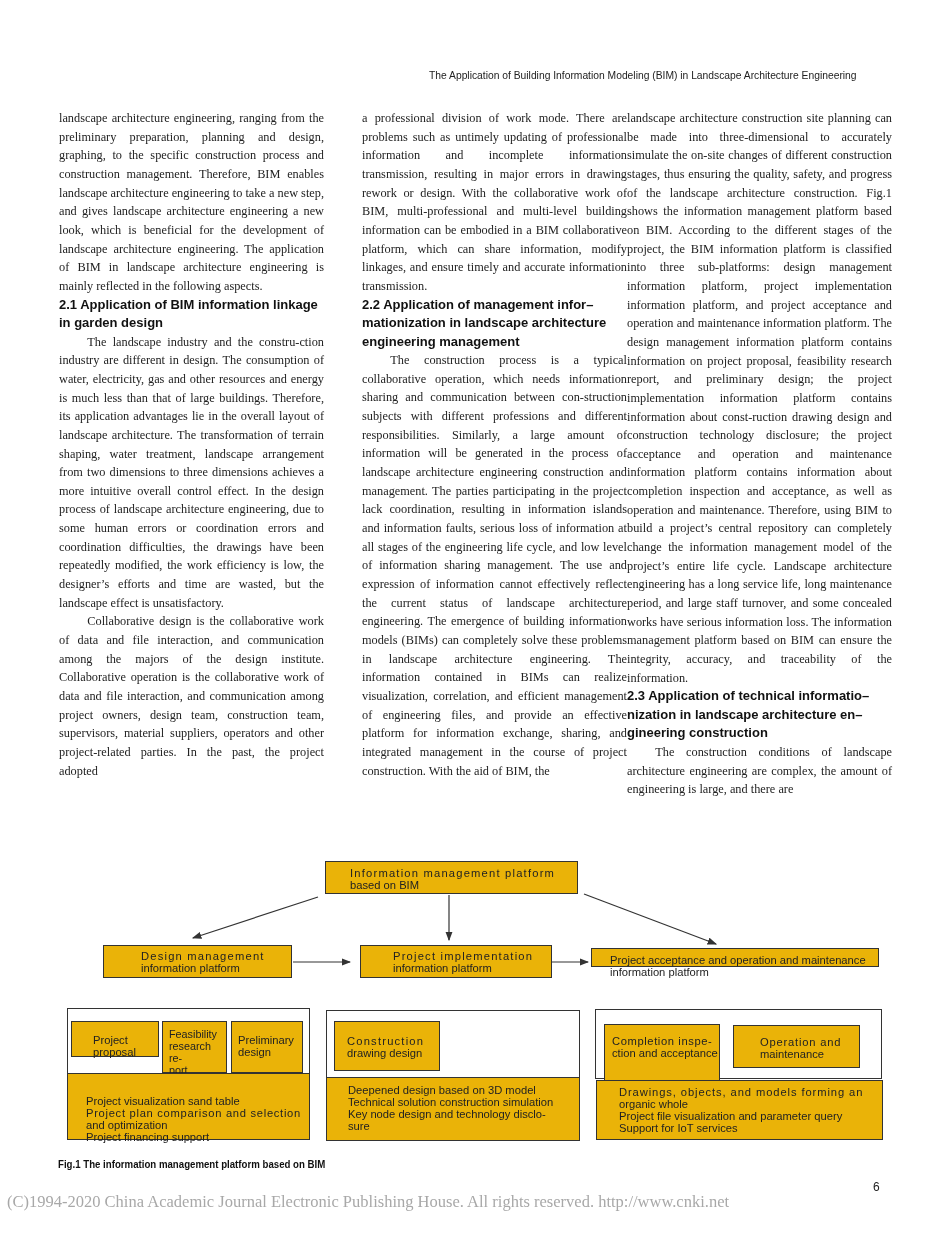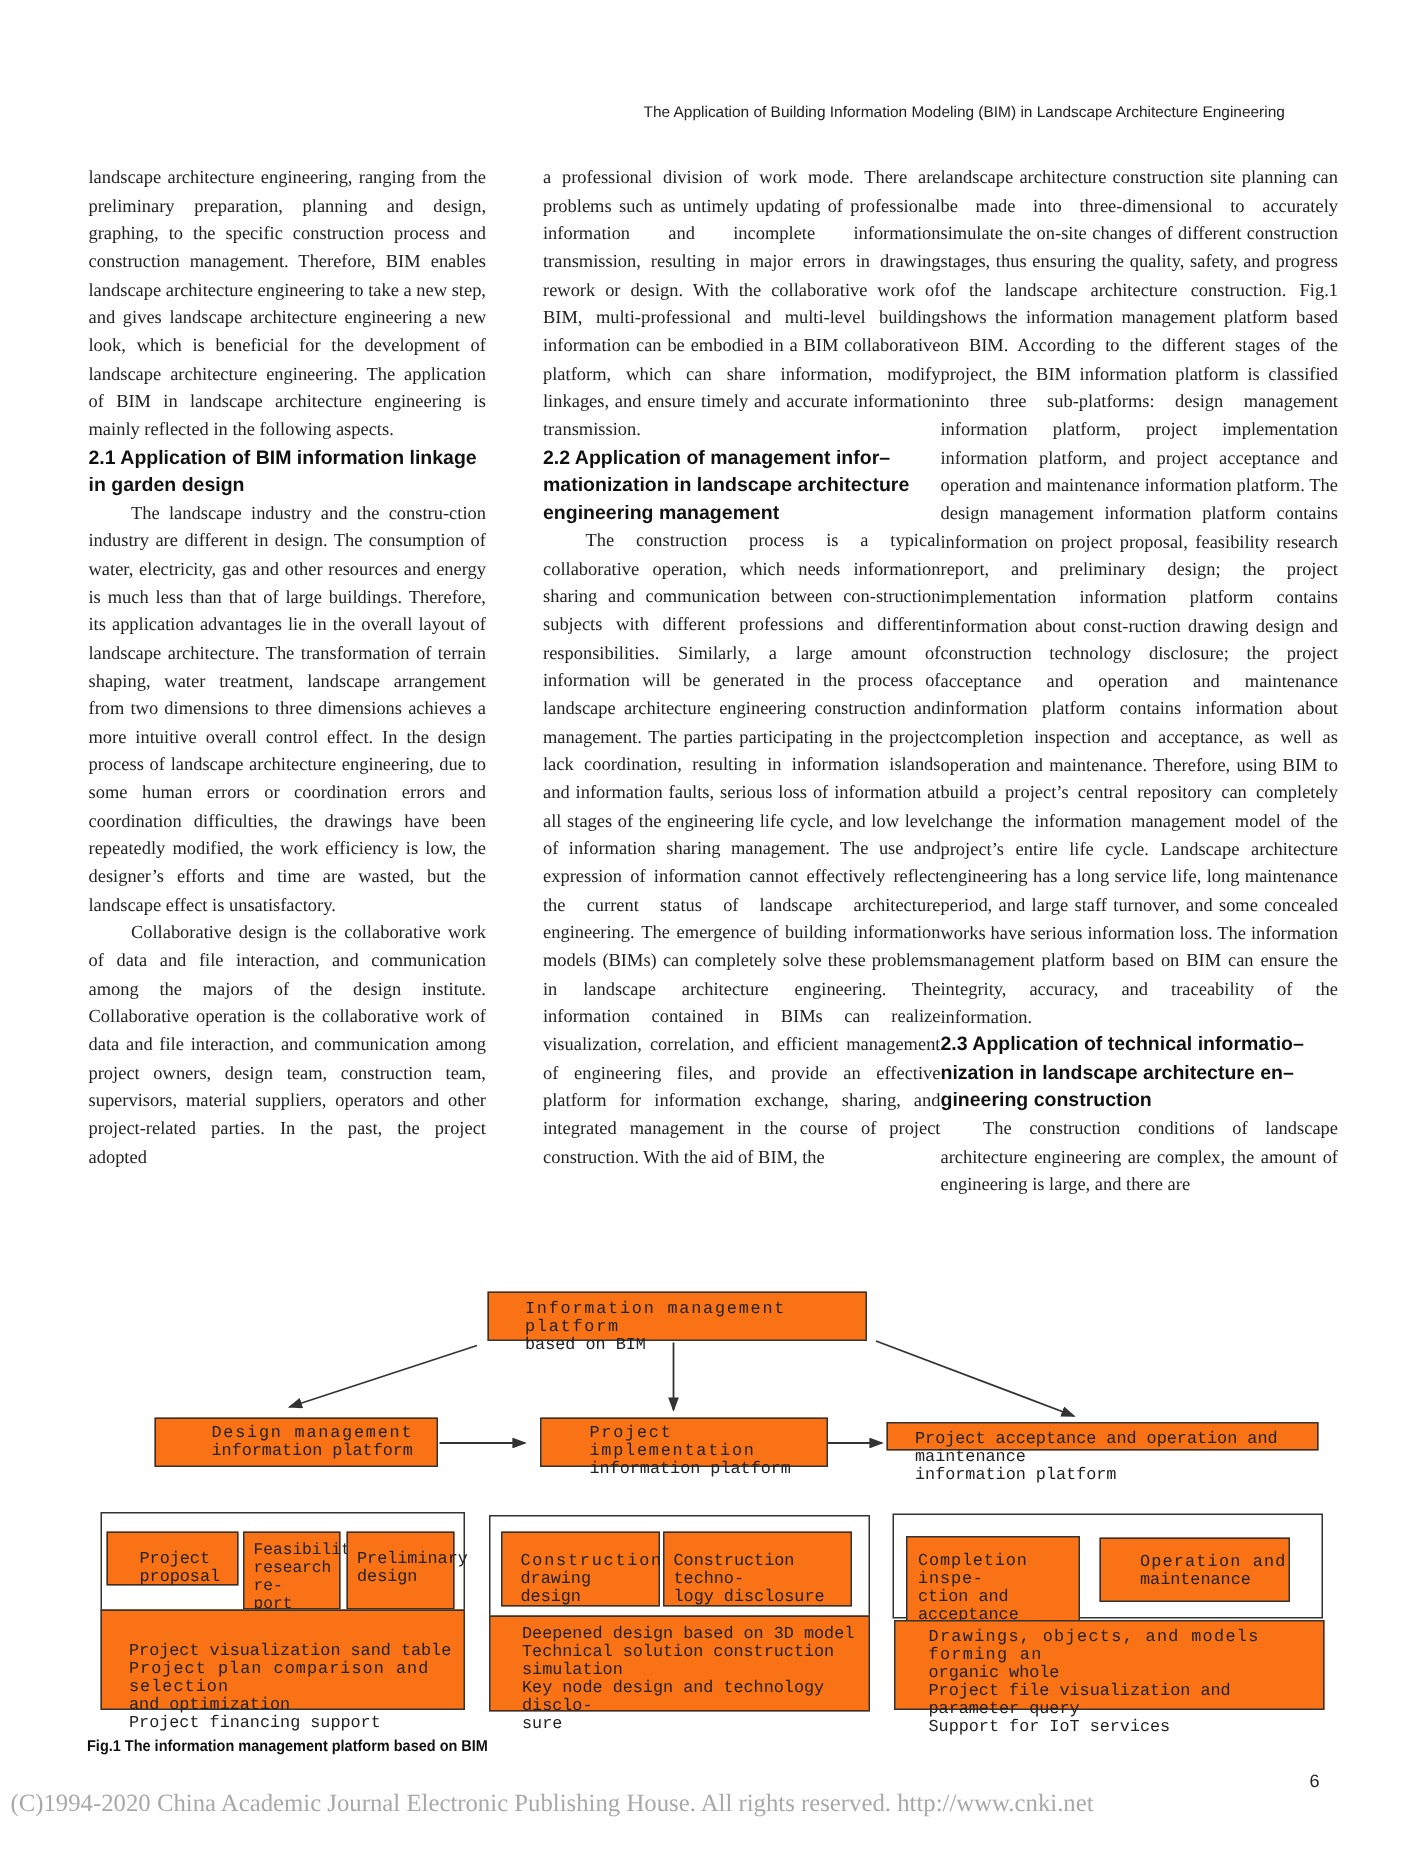--- a/index.html
+++ b/index.html
@@ -20,22 +20,22 @@
   .col p { margin: 0; }
   .col p.indent { text-indent: 2.3em; }
   .col h3 {
     margin: 0; font-family: "Liberation Sans", sans-serif; font-weight: bold;
     font-size: 13px; line-height: 18.5px; text-align: left; color: #111;
   }
 
   
   .diagram { position: absolute; left: 0; top: 0; width: 948px; height: 1234px; pointer-events: none; }
   .box {
-    position: absolute; border: 1.2px solid #333; background: #f97316;
-    font-family: Liberation Mono, monospace; font-size: 11.2px; line-height: 12px; color: #222;
+    position: absolute; border: 1.2px solid #333; background: #eab308;
+    font-family: Liberation Sans, sans-serif; font-size: 11.2px; line-height: 12px; color: #222;
     box-sizing: border-box;
   }
   .box .t { display: block; }
   .outer { position: absolute; border: 1.2px solid #333; box-sizing: border-box; background: #fff; }
   .sp { letter-spacing: 1.2px; }
   svg.arrows { position: absolute; left: 0; top: 0; }
 
   .caption {
     position: absolute; left: 58px; top: 1158px;
     font-family: "Liberation Sans", sans-serif; font-weight: bold; font-size: 10.5px; color: #111;
@@ -130,33 +130,29 @@
     <span class="t sp" style="letter-spacing:0.7px">Project plan comparison and selection</span>
     <span class="t">and optimization</span>
     <span class="t">Project financing support</span>
   </div>
 
   <div class="outer" style="left:326px; top:1010px; width:254px; height:68px;"></div>
   <div class="box" style="left:334px; top:1021px; width:106px; height:50px; padding:13px 0 0 12px;">
     <span class="t sp">Construction</span>
     <span class="t">drawing design</span>
   </div>
-  <div class="box" style="left:442px; top:1021px; width:126px; height:50px; padding:13px 0 0 6px;">
-    <span class="t">Construction techno-</span>
-    <span class="t">logy disclosure</span>
-  </div>
   <div class="box" style="left:326px; top:1077px; width:254px; height:64px; padding:6px 0 0 21px;">
     <span class="t">Deepened design based on 3D model</span>
     <span class="t">Technical solution construction simulation</span>
     <span class="t">Key node design and technology disclo-</span>
     <span class="t">sure</span>
   </div>
 
   <div class="outer" style="left:595px; top:1009px; width:287px; height:70px;"></div>
-  <div class="box" style="left:604px; top:1024px; width:116px; height:60px; padding:10px 12px 0 7px;">
+  <div class="box" style="left:604px; top:1024px; width:116px; height:60px; padding:10px 0 0 7px;">
     <span class="t sp" style="letter-spacing:0.6px">Completion inspe-</span>
     <span class="t">ction and acceptance</span>
   </div>
   <div class="box" style="left:596px; top:1080px; width:287px; height:60px; padding:5px 0 0 22px;">
     <span class="t sp" style="letter-spacing:0.9px">Drawings, objects, and models forming an</span>
     <span class="t">organic whole</span>
     <span class="t">Project file visualization and parameter query</span>
     <span class="t">Support for IoT services</span>
   </div>
   <div class="box" style="left:733px; top:1025px; width:127px; height:43px; padding:10px 0 0 26px;">

